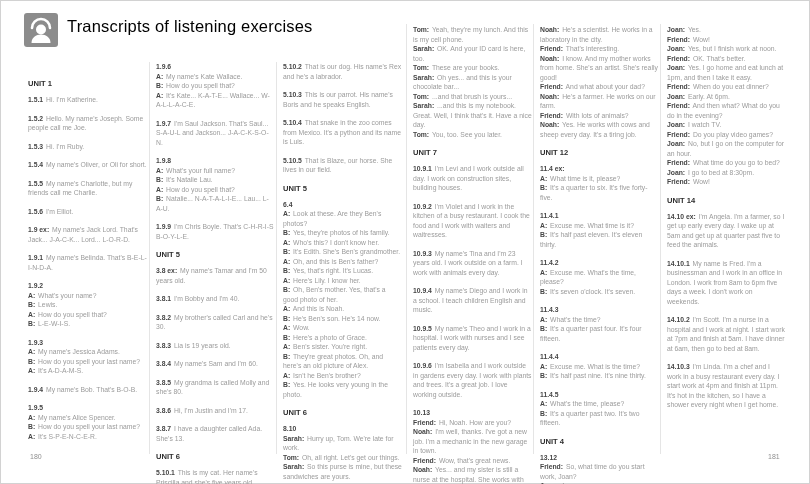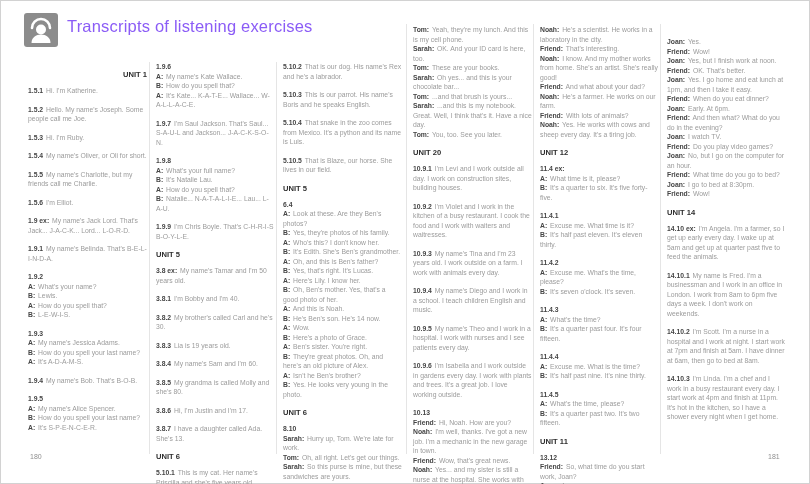--- a/index.html
+++ b/index.html
@@ -3,29 +3,29 @@
 <meta charset="utf-8">
 <style>
   html,body{margin:0;padding:0;}
   body{
     width:810px;height:484px;position:relative;overflow:hidden;
     background:#ffffff;font-family:"Liberation Sans",sans-serif;
   }
   .frame{position:absolute;inset:0;border:1px solid #d2d2d2;box-sizing:border-box;pointer-events:none;}
   
   .hdr-icon{position:absolute;left:24px;top:13px;width:34px;height:34px;background:#8c8c8c;border-radius:3px;}
-  .hdr-title{position:absolute;left:67px;top:17px;font-size:16.5px;color:#8b5cf6;letter-spacing:.2px;}
+  .hdr-title{position:absolute;left:67px;top:17px;font-size:16.5px;color:#000000;letter-spacing:.2px;}
   
   .col{position:absolute;width:119px;font-size:6.8px;line-height:9.5px;color:#9b9b9b;}
   .col p{margin:0 0 9px 0;}
   .col .dialog p{margin:0;}
   .col .dialog{margin:0 0 9px 0;}
   .col .head{margin:0;}
   .unit{font-weight:bold;color:#2e2e2e;font-size:7.6px;line-height:10px;margin:3px 0 6px 0;}
-  .col > .unit:first-child{margin-top:8px;text-align:right;}
+  .col > .unit:first-child{margin-top:17px;}
   .col b{color:#454545;font-weight:bold;}
   .entry b,.dline b{margin-right:1px;}
   
   .vline{position:absolute;width:1px;background:#e5e5e5;}
   .pgnum{position:absolute;top:453px;font-size:7px;color:#8f8f8f;}
 </style>
 </head>
 <body>
 
 <div class="frame"></div>
@@ -135,21 +135,21 @@
     <div class="col" style="left: 413px; top: 25px;">
       <div class="dialog">
         <p class="dline"><b>Tom:</b> <span>Yeah, they're my lunch. And this is my cell phone.</span></p>
         <p class="dline"><b>Sarah:</b> <span>OK. And your ID card is here, too.</span></p>
         <p class="dline"><b>Tom:</b> <span>These are your books.</span></p>
         <p class="dline"><b>Sarah:</b> <span>Oh yes... and this is your chocolate bar...</span></p>
         <p class="dline"><b>Tom:</b> <span>...and that brush is yours...</span></p>
         <p class="dline"><b>Sarah:</b> <span>...and this is my notebook. Great. Well, I think that's it. Have a nice day.</span></p>
         <p class="dline"><b>Tom:</b> <span>You, too. See you later.</span></p>
       </div>
-      <div class="unit">UNIT 20</div>
+      <div class="unit">UNIT 7</div>
       <p class="entry"><b>10.9.1</b> <span>I'm Levi and I work outside all day. I work on construction sites, building houses.</span></p>
       <p class="entry"><b>10.9.2</b> <span>I'm Violet and I work in the kitchen of a busy restaurant. I cook the food and I work with waiters and waitresses.</span></p>
       <p class="entry"><b>10.9.3</b> <span>My name's Tina and I'm 23 years old. I work outside on a farm. I work with animals every day.</span></p>
       <p class="entry"><b>10.9.4</b> <span>My name's Diego and I work in a school. I teach children English and music.</span></p>
       <p class="entry"><b>10.9.5</b> <span>My name's Theo and I work in a hospital. I work with nurses and I see patients every day.</span></p>
       <p class="entry"><b>10.9.6</b> <span>I'm Isabella and I work outside in gardens every day. I work with plants and trees. It's a great job. I love working outside.</span></p>
       <p class="head"><b>10.13</b></p>
       <div class="dialog">
         <p class="dline"><b>Friend:</b> <span>Hi, Noah. How are you?</span></p>
         <p class="dline"><b>Noah:</b> <span>I'm well, thanks. I've got a new job. I'm a mechanic in the new garage in town.</span></p>
@@ -191,28 +191,28 @@
       <p class="head"><b>11.4.4</b></p>
       <div class="dialog">
         <p class="dline"><b>A:</b> <span>Excuse me. What is the time?</span></p>
         <p class="dline"><b>B:</b> <span>It's half past nine. It's nine thirty.</span></p>
       </div>
       <p class="head"><b>11.4.5</b></p>
       <div class="dialog">
         <p class="dline"><b>A:</b> <span>What's the time, please?</span></p>
         <p class="dline"><b>B:</b> <span>It's a quarter past two. It's two fifteen.</span></p>
       </div>
-      <div class="unit">UNIT 11</div>
+      <div class="unit">UNIT 4</div>
       <p class="head"><b>13.12</b></p>
       <div class="dialog">
         <p class="dline"><b>Friend:</b> <span>So, what time do you start work, Joan?</span></p>
         <p class="dline"><b>Joan:</b> <span>4am.</span></p>
       </div>
     </div>
-    <div class="col" style="left: 667px; top: 37px;">
+    <div class="col" style="left: 667px; top: 25px;">
       <div class="dialog">
         <p class="dline"><b>Joan:</b> <span>Yes.</span></p>
         <p class="dline"><b>Friend:</b> <span>Wow!</span></p>
         <p class="dline"><b>Joan:</b> <span>Yes, but I finish work at noon.</span></p>
         <p class="dline"><b>Friend:</b> <span>OK. That's better.</span></p>
         <p class="dline"><b>Joan:</b> <span>Yes. I go home and eat lunch at 1pm, and then I take it easy.</span></p>
         <p class="dline"><b>Friend:</b> <span>When do you eat dinner?</span></p>
         <p class="dline"><b>Joan:</b> <span>Early. At 6pm.</span></p>
         <p class="dline"><b>Friend:</b> <span>And then what? What do you do in the evening?</span></p>
         <p class="dline"><b>Joan:</b> <span>I watch TV.</span></p>

